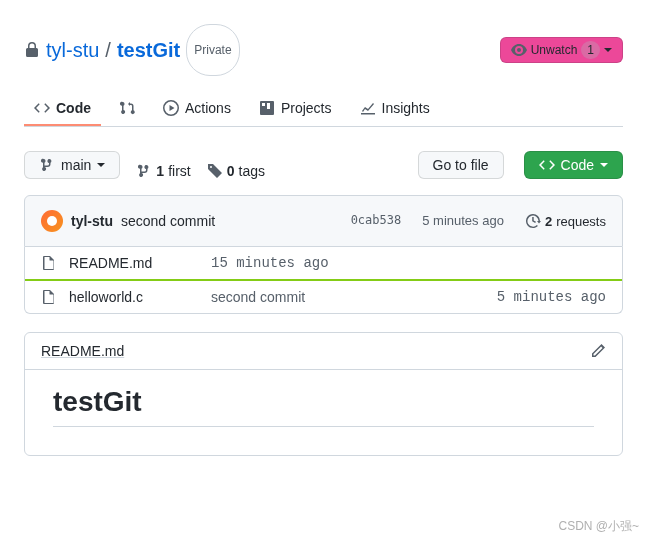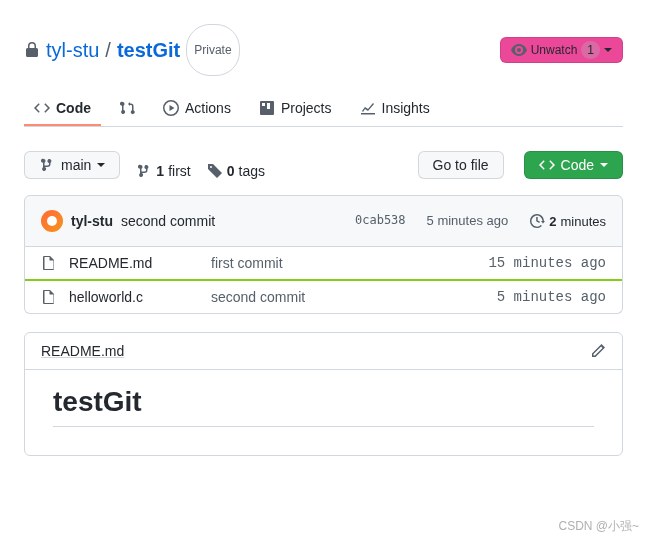--- a/index.html
+++ b/index.html
@@ -153,34 +153,33 @@
       <span class="commit-msg">second commit</span>
     </div>
     <div class="commit-right">
       <span class="sha">0cab538</span>
       <span>5 minutes ago</span>
       <a class="commits-link">
         <svg class="icon" viewBox="0 0 16 16">
             <path fill="#57606a" d="M8 1a7 7 0 1 0 4.9 12l-1-1A5.5 5.5 0 1 1 13.5 8H12l2 2.5L16 8h-1A7 7 0 0 0 8 1Zm-.8 3v4.3l3 1.8.8-1.3-2.3-1.4V4Z"></path>
           </svg>
         <strong>2</strong>
-        <span>minutes</span>
+        <span>requests</span>
       </a>
     </div>
   </div>
 
   <div class="file-list">
     <div class="file-row">
       <div class="file-name">
         <svg class="icon" viewBox="0 0 16 16">
             <path d="M3 1h6l4 4v9a1 1 0 0 1-1 1H3a1 1 0 0 1-1-1V2a1 1 0 0 1 1-1Zm5.5 1H3.5v12h9V5.5H9a.5.5 0 0 1-.5-.5Z"></path>
           </svg>
         <a>README.md</a>
       </div>
-      <a class="file-commit">first commit</a>
       <span class="file-time">15 minutes ago</span>
     </div>
     <div class="file-row">
       <div class="file-name">
         <svg class="icon" viewBox="0 0 16 16">
             <path d="M3 1h6l4 4v9a1 1 0 0 1-1 1H3a1 1 0 0 1-1-1V2a1 1 0 0 1 1-1Zm5.5 1H3.5v12h9V5.5H9a.5.5 0 0 1-.5-.5Z"></path>
           </svg>
         <a>helloworld.c</a>
       </div>
       <a class="file-commit">second commit</a>

